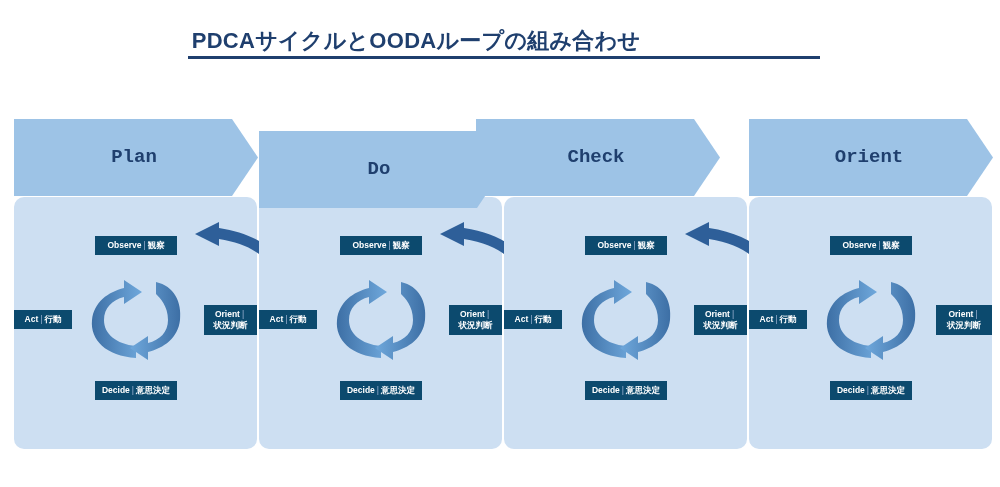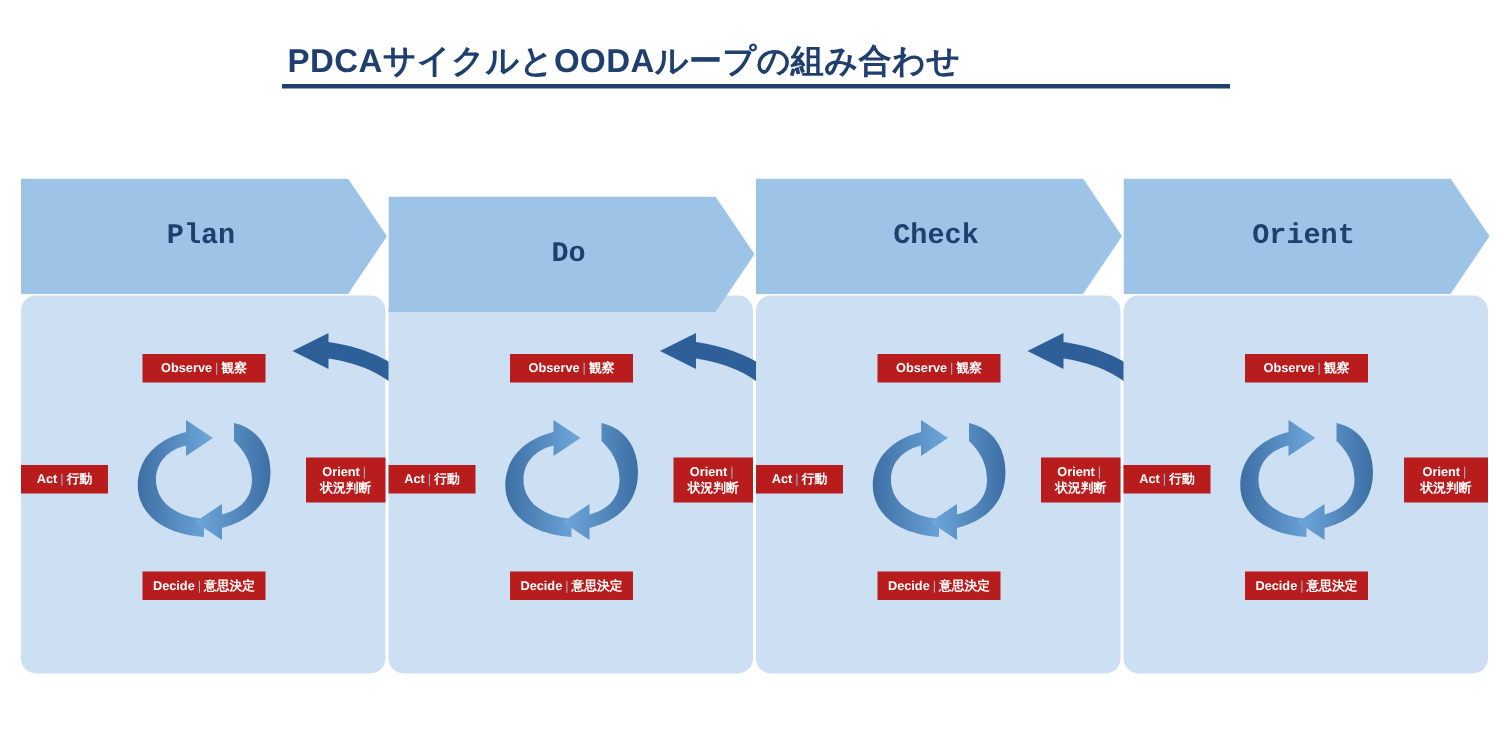--- a/index.html
+++ b/index.html
@@ -7,21 +7,21 @@
          font-family:"Liberation Sans", "DejaVu Sans", sans-serif; }
   .title { position:absolute; left:0; width:832px; top:26px; text-align:center;
            font-size:22px; font-weight:bold; color:#1f3f6e; letter-spacing:0.3px; }
   .title-rule { position:absolute; left:188px; top:56px; width:632px; height:3px; background:#1f3f6e; }
   .chevron { position:absolute; top:119px; height:90px; width:258px;font-family:Liberation Mono, monospace; }
   .chevron svg { position:absolute; left:0; top:0; }
   .chevron .lbl { position:absolute; left:0; width:240px; top:0; height:77px; line-height:77px;
                   text-align:center; font-size:19px; font-weight:bold; color:#1f3f6e; }
   .panel { position:absolute; top:197px; width:243px; height:252px; background:#cddff2;
            border-radius:10px; }
-  .tag { position:absolute; background:#b91c1c; color:#ffffff; font-size:8.5px;
+  .tag { position:absolute; background:#0c4a6e; color:#ffffff; font-size:8.5px;
          font-weight:bold; text-align:center; line-height:11px; padding:4px 3px;
          box-sizing:border-box; white-space:nowrap; }
   .tag .sep { color:#9fb4d4; font-weight:normal; margin:0 2px; }
   .cycle { position:absolute; }
   .link-arrow { position:absolute; }
 </style>
 </head>
 <body>
 
 <div class="title">PDCAサイクルとOODAループの組み合わせ</div>
@@ -78,21 +78,21 @@
             <stop offset="1" stop-color="#6fa8dc"></stop>
           </linearGradient>
         </defs>
         <path d="M60,88 C30,86 14,70 16,50 C18,32 32,22 48,18 L48,10 L66,22 L48,34 L48,27 C36,30 28,38 28,50 C28,64 40,74 60,76 Z" fill="url(#gl1)"></path>
         <path d="M80,12 C98,16 106,32 104,50 C102,68 88,78 72,82 L72,90 L54,78 L72,66 L72,73 C84,70 92,62 92,50 C92,36 84,28 80,24 Z" fill="url(#gr1)"></path>
       </svg></div>
     <div class="link-arrow" style="left: 424px; top: 218px;"><svg width="130" height="92" viewBox="0 0 130 92">
         <path d="M112,88 C118,52 95,18 40,10 L40,4 L16,16 L40,28 L40,21 C86,28 104,54 104,88 Z" fill="#2e5f99"></path>
       </svg></div>
     <div class="panel" style="left: 504px;"></div>
-    <div class="chevron" style="left: 504px;">
+    <div class="chevron" style="left: 476px;">
       <svg width="258" height="77">
         <polygon points="0,0 218,0 244,38.5 218,77 0,77" fill="#9dc3e6"></polygon>
       </svg>
       <div class="lbl">Check</div>
     </div>
     <div class="tag" style="left: 585px; top: 236px; width: 82px;"><span>Observe</span><span class="sep">|</span><span>観察</span></div>
     <div class="tag" style="left: 504px; top: 310px; width: 58px;"><span>Act</span><span class="sep">|</span><span>行動</span></div>
     <div class="tag" style="left: 585px; top: 381px; width: 82px;"><span>Decide</span><span class="sep">|</span><span>意思決定</span></div>
     <div class="tag" style="left: 694px; top: 305px; width: 53px;"><span>Orient</span><span class="sep">|</span><br><span>状況判断</span></div>
     <div class="cycle" style="left: 566px; top: 270px;"><svg width="120" height="100" viewBox="0 0 120 100">

